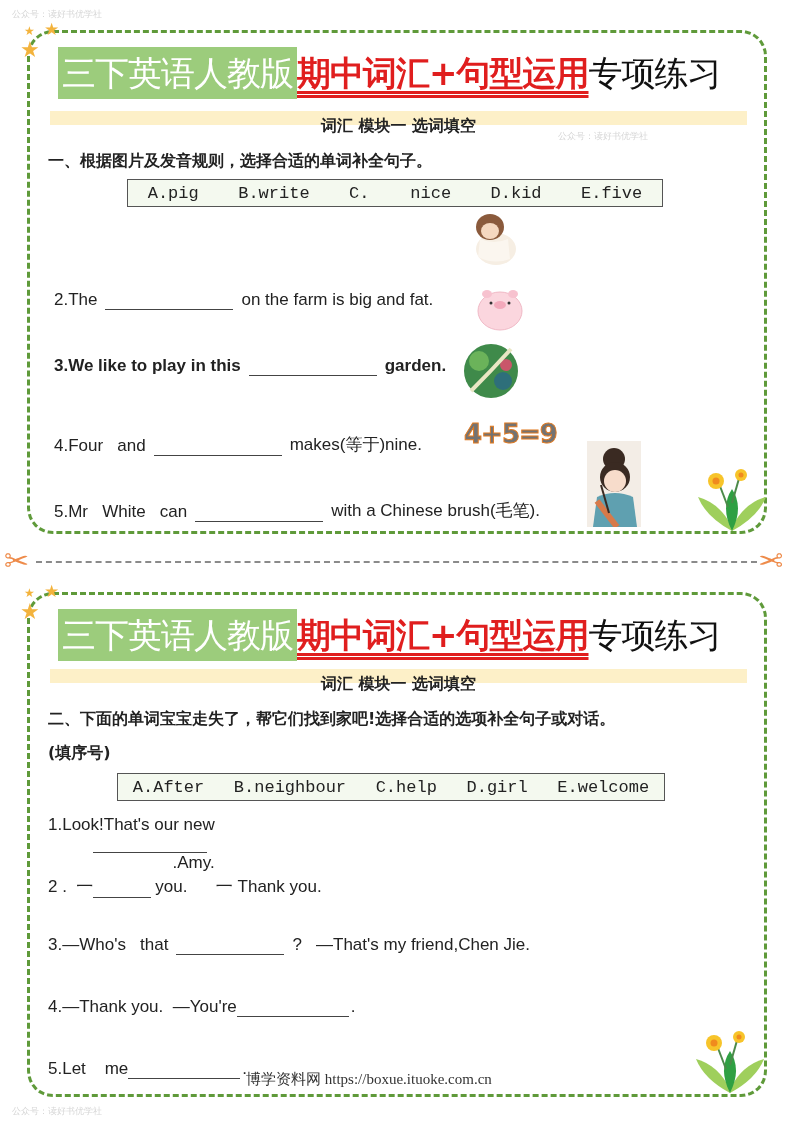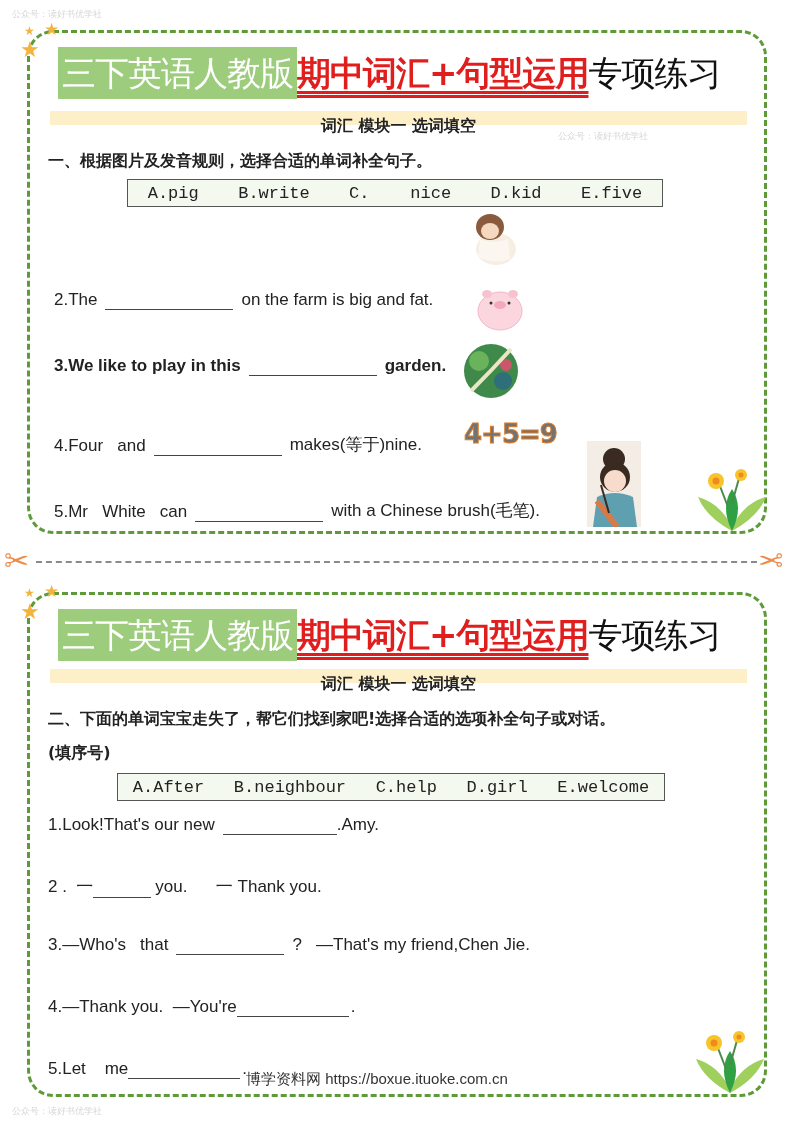--- a/index.html
+++ b/index.html
@@ -48,21 +48,21 @@
   .q { position: absolute; left: 24px; font-family: "Liberation Sans", sans-serif; font-size: 17px; color: #222; white-space: nowrap; display: flex; align-items: flex-end; }
   .blank { display: inline-block; border-bottom: 1.4px solid #444; height: 18px; margin: 0 8px; }
 
   .pic { position: absolute; }
 
   .cut-line { position: absolute; left: 36px; right: 36px; top: 561px; border-top: 2px dashed #8a8a8a; }
   .scissors { position: absolute; top: 546px; font-size: 30px; color: #ee8b4a; line-height: 1; }
 
   .flower { position: absolute; }
   .footer-wm {
-    position: absolute; left: 246px; top: 1070px; font-family: Liberation Sans, sans-serif;
+    position: absolute; left: 246px; top: 1070px; font-family: Liberation Serif, serif;
     font-size: 15px; color: #333;
   }
 </style>
 </head>
 <body>
 
 <div class="wm" style="left:12px; top:8px;">公众号：读好书优学社</div>
 <div class="wm" style="left:12px; top:1105px;">公众号：读好书优学社</div>
 
 <div class="card card1">
@@ -187,21 +187,21 @@
   <div class="instr" style="top:148px;">(填序号)</div>
 
   <div class="wordbox" style="left:87px; top:178px; width:548px; height:28px;">
     <span>A.After</span>
     <span>B.neighbour</span>
     <span>C.help</span>
     <span>D.girl</span>
     <span>E.welcome</span>
   </div>
 
-  <div class="q" style="left:18px; top:220px;">
+  <div class="q" style="left:18px; top:220px;flex-direction:column;">
     <span>1.Look!That's our new</span>
     <span class="blank" style="width:114px;"></span>
     <span style="margin-left:-8px;">.Amy.</span>
   </div>
 
   <div class="q" style="left:18px; top:280px;">
     <span style="white-space:pre;">2 .  一</span>
     <span class="blank" style="width:58px; margin:0 4px 0 0;"></span>
     <span style="white-space:pre;">you.      一 Thank you.</span>
   </div>

